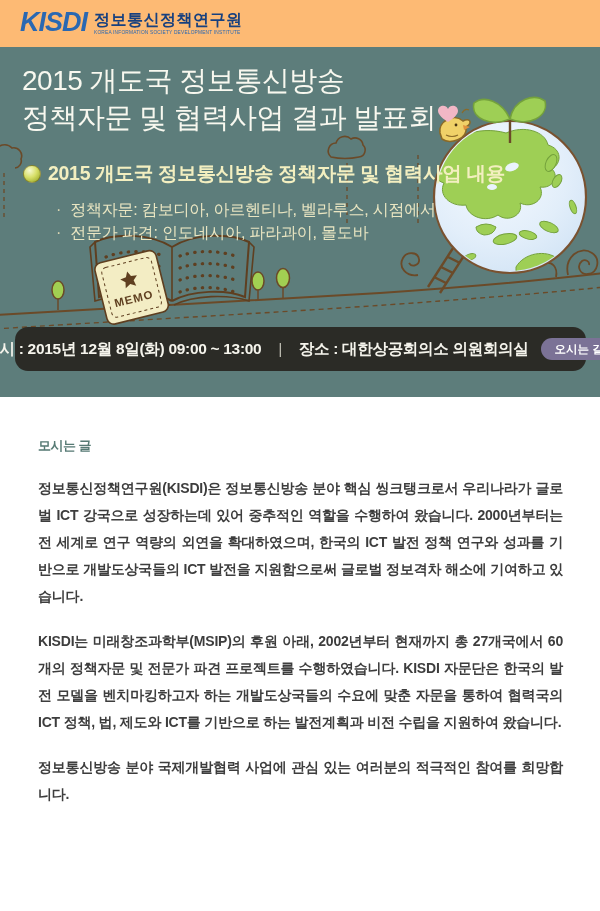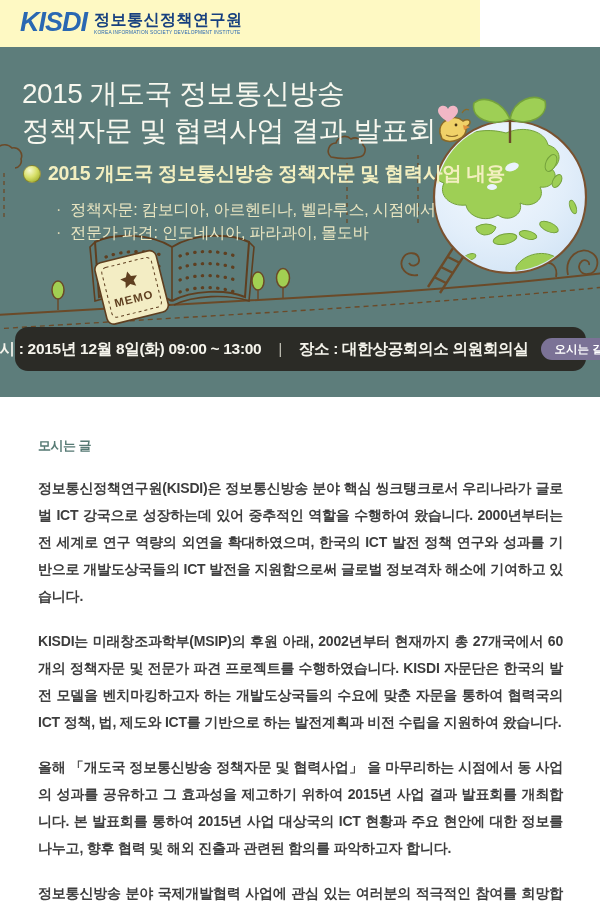--- a/index.html
+++ b/index.html
@@ -4,34 +4,34 @@
 <style>
   * { margin:0; padding:0; box-sizing:border-box; }
   html,body { background:#ffffff; }
   .page {
     position:relative; width:600px; height:911px; margin:0 auto;
     background:#ffffff; overflow:hidden;
     font-family:"Liberation Sans","DejaVu Sans",sans-serif;
   }
 
   
-  .top-header { position:absolute; top:0; left:0; width:480px; height:47px; background:#fef9c3; }
+  .top-header { position:absolute; top:0; left:0; width:600px; height:47px; background:#fdba74; }
   .logo { position:absolute; left:20px; top:8px; display:flex; align-items:flex-start; gap:7px; cursor:pointer; }
   .logo-acronym {
     font-size:27px; font-weight:bold; font-style:italic; letter-spacing:-1px;
     color:#2a68b2; line-height:28px;
   }
   .logo-textcol { display:flex; flex-direction:column; padding-top:3px; }
   .logo-ko { font-size:16px; font-weight:bold; color:#17407f; letter-spacing:0.5px; line-height:17px; }
   .logo-en { font-size:4.8px; color:#2a68b2; letter-spacing:0.2px; margin-top:2px; white-space:nowrap; }
 
   
   .banner { position:absolute; top:47px; left:0; width:600px; height:350px; background:#5d7d7b; overflow:hidden; }
   .banner svg.decor { position:absolute; top:0; left:0; }
-  .banner-title { position:absolute; left:22px; top:15px; color:#f8f8ef; font-size:28px; line-height:37px; letter-spacing:-0.5px; font-weight:normal;margin-top:13px; }
+  .banner-title { position:absolute; left:22px; top:15px; color:#f8f8ef; font-size:28px; line-height:37px; letter-spacing:-0.5px; font-weight:normal; }
   .subtitle-row { position:absolute; left:23px; top:113px; display:flex; align-items:center; gap:7px; }
   .bullet-sphere {
     width:18px; height:18px; border-radius:50%; flex:0 0 18px;
     background:radial-gradient(circle at 35% 28%, #f6f8d0 0%, #d8e06a 45%, #a9b637 80%);
     border:1px solid rgba(80,60,10,0.45);
   }
   .subtitle-text { font-size:19.5px; font-weight:bold; color:#f3efc0; letter-spacing:-0.3px; }
   .banner-list { position:absolute; left:56px; top:151px; list-style:none; }
   .banner-list li { font-size:16px; color:#eae6c2; line-height:23px; letter-spacing:-0.2px; display:flex; }
   .banner-list .dot { margin-right:9px; color:#d9d5b2; }
@@ -213,18 +213,17 @@
       <span class="info-text info-divider">|</span>
       <span class="info-text">장소 : 대한상공회의소 의원회의실</span>
       <button class="directions-btn">오시는 길</button>
     </div>
   </div>
 
   <div class="invitation">
     <h2>모시는 글</h2>
     <p>정보통신정책연구원(KISDI)은 정보통신방송 분야 핵심 씽크탱크로서 우리나라가 글로벌 ICT 강국으로 성장하는데 있어 중추적인 역할을 수행하여 왔습니다. 2000년부터는 전 세계로 연구 역량의 외연을 확대하였으며, 한국의 ICT 발전 정책 연구와 성과를 기반으로 개발도상국들의 ICT 발전을 지원함으로써 글로벌 정보격차 해소에 기여하고 있습니다.</p>
     <p>KISDI는 미래창조과학부(MSIP)의 후원 아래, 2002년부터 현재까지 총 27개국에서 60개의 정책자문 및 전문가 파견 프로젝트를 수행하였습니다. KISDI 자문단은 한국의 발전 모델을 벤치마킹하고자 하는 개발도상국들의 수요에 맞춘 자문을 통하여 협력국의 ICT 정책, 법, 제도와 ICT를 기반으로 하는 발전계획과 비전 수립을 지원하여 왔습니다.</p>
-    <p>올해 「개도국 정보통신방송 정책자문 및 협력사업」 을 마무리하는 시점에서 동 사업의 성과를 공유하고 그 효과성을 제고하기 위하여 2015년 사업 결과 발표회를 개최합니다. 본 발표회를 통하여 2015년 사업 대상국의 ICT 현황과 주요 현안에 대한 정보를 나누고, 향후 협력 및 해외 진출과 관련된 함의를 파악하고자 합니다.</p>
     <p class="last-line">정보통신방송 분야 국제개발협력 사업에 관심 있는 여러분의 적극적인 참여를 희망합니다.</p>
 
   </div>
 
 </div>
 
 </body></html>

